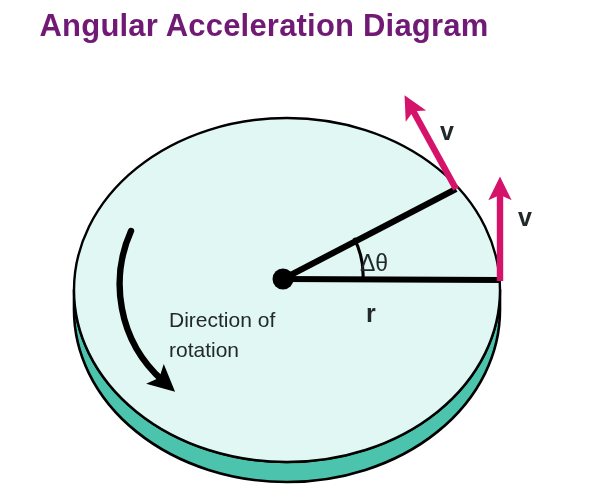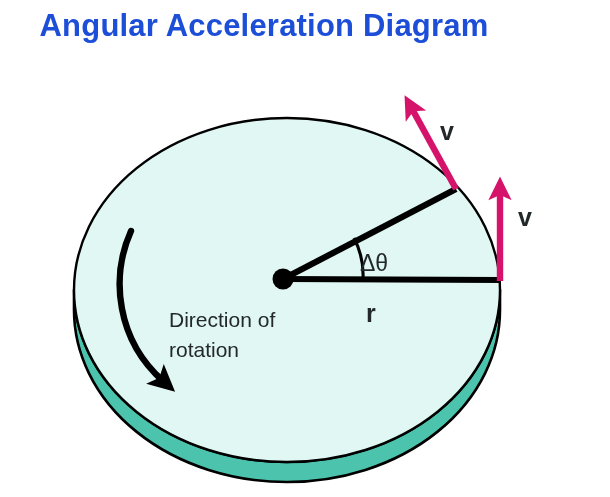--- a/index.html
+++ b/index.html
@@ -22,21 +22,21 @@
   #figure-title {
     position: absolute;
     left: 0;
     top: 8px;
     width: 528px;
     text-align: center;
     font-family: "Liberation Sans", sans-serif;
     font-size: 31px;
     font-weight: 700;
     letter-spacing: 0.2px;
-    color: #1d4ed8;
+    color: #701a75;
     white-space: nowrap;
   }
   #diagram-svg {
     position: absolute;
     left: 0;
     top: 0;
     width: 610px;
     height: 497px;
     display: block;
   }

